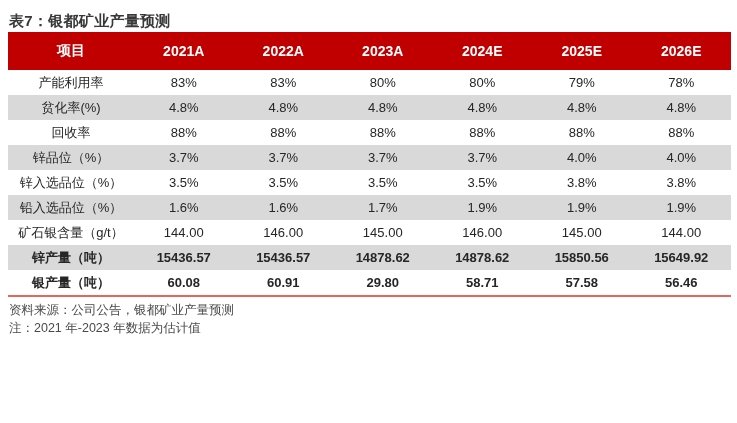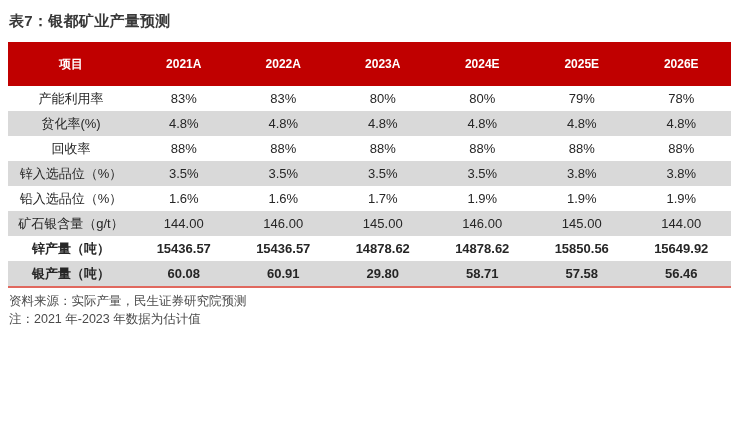--- a/index.html
+++ b/index.html
@@ -4,29 +4,29 @@
 <style>
   html,body{margin:0;padding:0;}
   body{
     width:737px;height:423px;overflow:hidden;background:#ffffff;
     font-family:"Liberation Sans","DejaVu Sans",sans-serif;
     -webkit-font-smoothing:antialiased;
   }
   .wrap{padding:12px 0 0 8px;}
   .title{
     font-size:15px;font-weight:bold;color:#383838;
-    line-height:18px;margin:0 0 12px 1px;letter-spacing:.3px;
+    line-height:18px;margin:0 0 2px 1px;letter-spacing:.3px;
   }
   table{
     border-collapse:collapse;table-layout:fixed;width:723px;
   }
   thead th{
     background:var(--header-bg,#c00000);
     color:var(--header-text,#ffffff);
-    font-size:12px;font-weight:bold;height:44px;padding:0;
+    font-size:14px;font-weight:bold;height:38px;padding:0;
     text-align:center;vertical-align:middle;
   }
   tbody td{
     height:25px;padding:0;font-size:13px;
     color:var(--body-text,#262626);
     text-align:center;vertical-align:middle;white-space:nowrap;
   }
   tbody tr:nth-child(even) td{background:var(--shaded-row,#d9d9d9);}
   tbody tr.bold td{font-weight:bold;}
   tbody tr:last-child td{border-bottom:2px solid var(--bottom-rule,#e0685e);margin-top:32px;}
@@ -78,20 +78,29 @@
         <tr>
           <td>回收率</td>
           <td>88%</td>
           <td>88%</td>
           <td>88%</td>
           <td>88%</td>
           <td>88%</td>
           <td>88%</td>
         </tr>
         <tr>
+          <td>锌品位（%）</td>
+          <td>3.7%</td>
+          <td>3.7%</td>
+          <td>3.7%</td>
+          <td>3.7%</td>
+          <td>4.0%</td>
+          <td>4.0%</td>
+        </tr>
+        <tr>
           <td>锌入选品位（%）</td>
           <td>3.5%</td>
           <td>3.5%</td>
           <td>3.5%</td>
           <td>3.5%</td>
           <td>3.8%</td>
           <td>3.8%</td>
         </tr>
         <tr>
           <td>铅入选品位（%）</td>
@@ -126,16 +135,16 @@
           <td>60.91</td>
           <td>29.80</td>
           <td>58.71</td>
           <td>57.58</td>
           <td>56.46</td>
         </tr>
       </tbody>
   </table>
 
   <div class="footnotes">
-    <div class="source">资料来源：实际产量，民生证券研究院预测</div>
+    <div class="source">资料来源：公司公告，银都矿业产量预测</div>
     <div class="note">注：2021 年-2023 年数据为估计值</div>
   </div>
 </div>
 
 </body></html>

